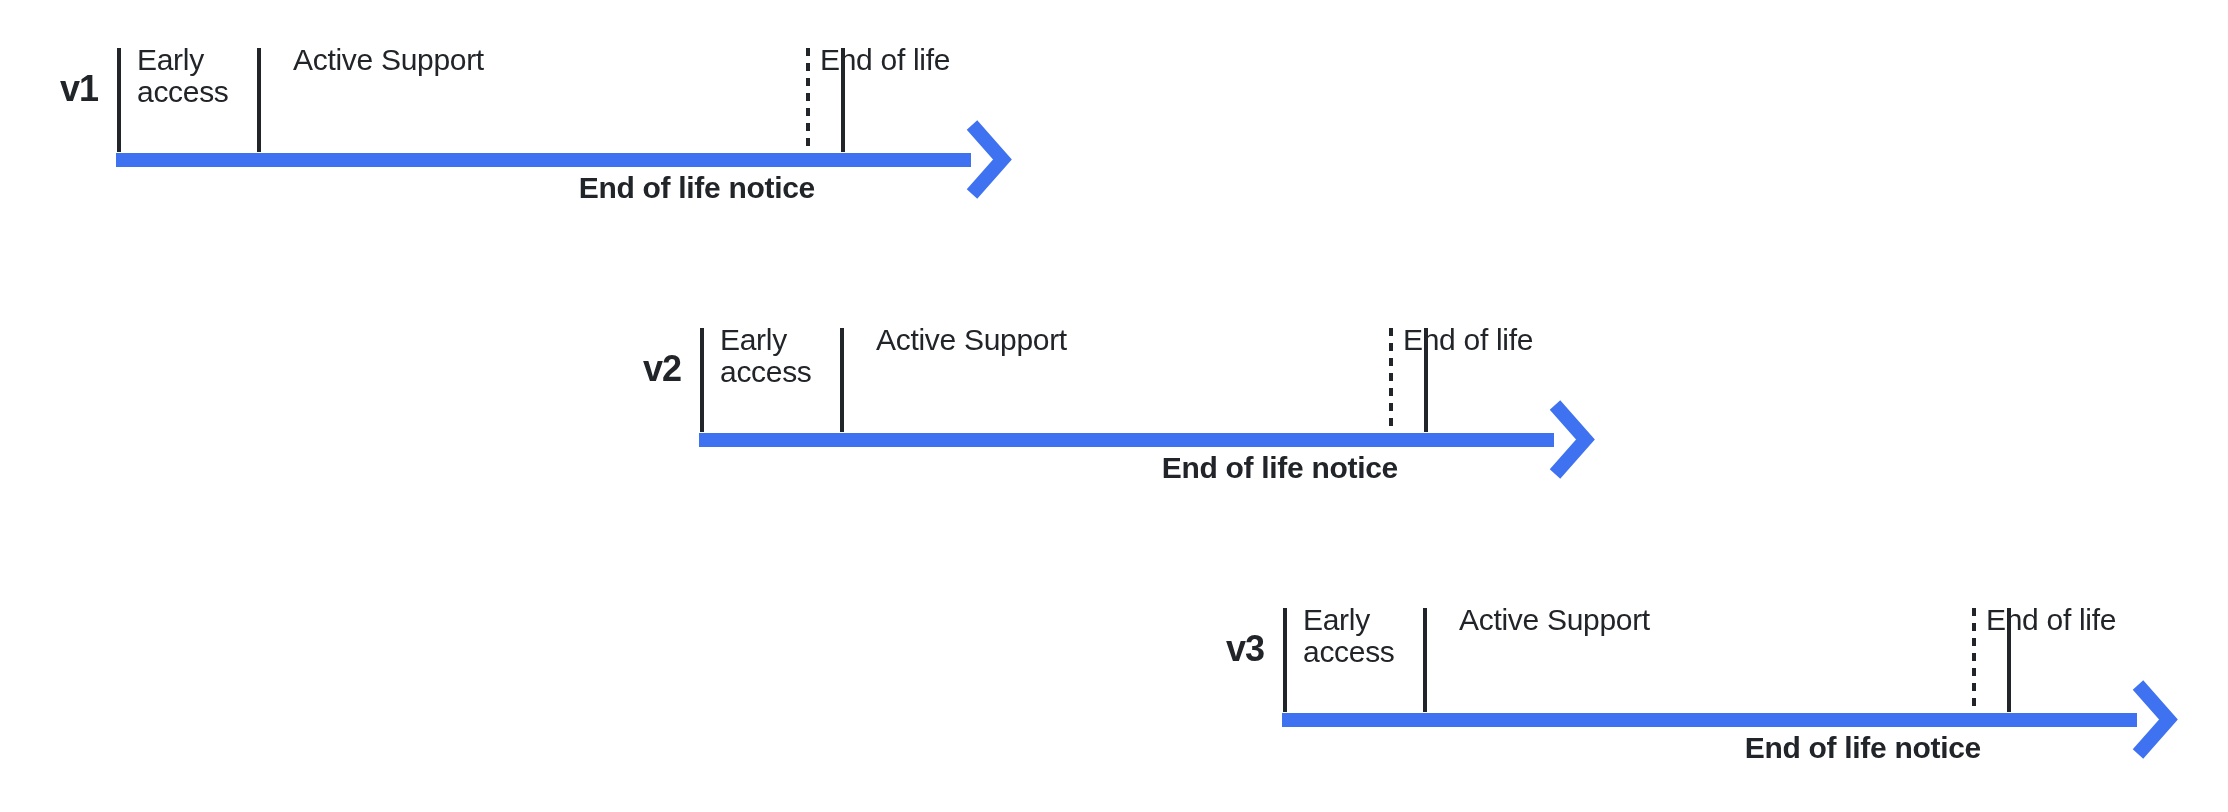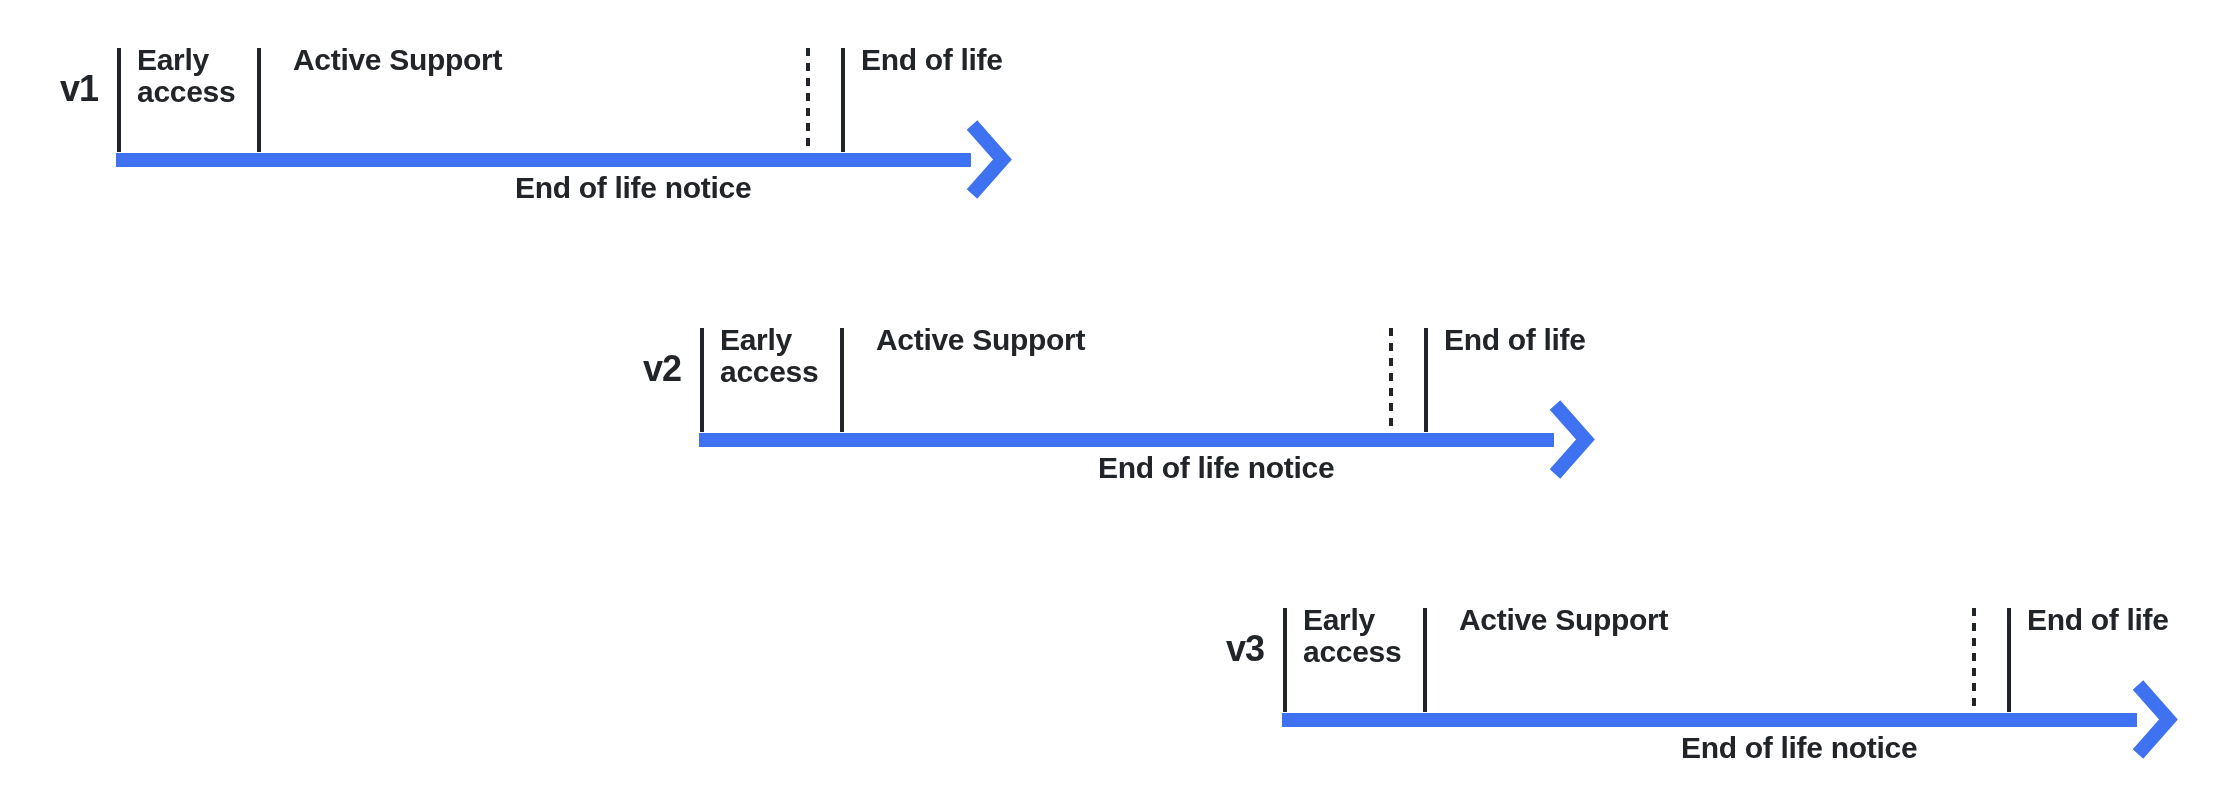--- a/index.html
+++ b/index.html
@@ -62,27 +62,27 @@
       180deg,
       var(--ink) 0px, var(--ink) 8px,
       transparent 8px, transparent 15px
     );
   }
   .phase-label {
     position: absolute;
     top: 44px;
     font-size: 30px;
     line-height: 32px;
-    font-weight: 700;
+    font-weight: 400;
     color: var(--ink);
     letter-spacing: -0.3px;
   }
   .phase-early   { left: 137px; width: 125px; }
   .phase-active  { left: 293px; white-space: nowrap; }
-  .phase-eol     { left: 861px; white-space: nowrap; }
+  .phase-eol     { left: 820px; white-space: nowrap; }
   .bar {
     position: absolute;
     left: 116px;
     top: 153px;
     width: 855px;
     height: 14px;
     background: var(--accent-blue);
   }
   .arrowhead {
     position: absolute;
@@ -96,20 +96,21 @@
     stroke: var(--accent-blue);
     stroke-width: 14px;
     stroke-linejoin: miter;
     stroke-miterlimit: 20;
   }
   .notice-label {
     position: absolute;
     left: 515px;
     top: 172px;
     width: 300px;
+    text-align: right;
     white-space: nowrap;
     font-size: 30px;
     line-height: 32px;
     font-weight: 700;
     color: var(--ink);
     letter-spacing: -0.3px;
   }
 </style>
 </head>
 <body>

